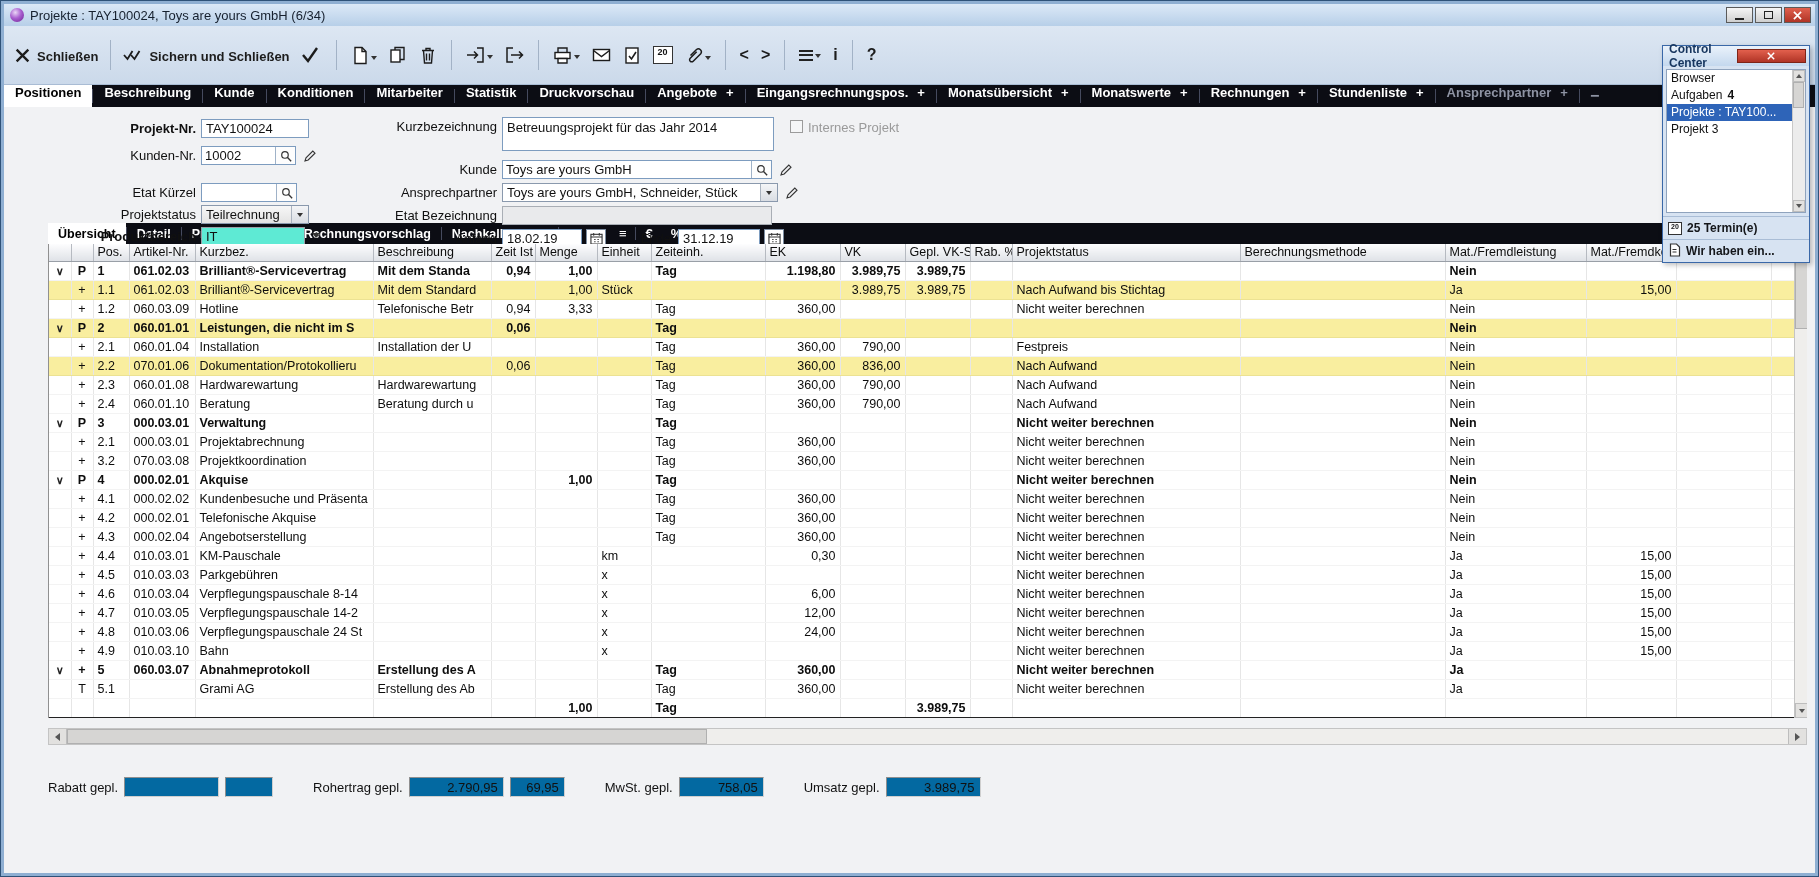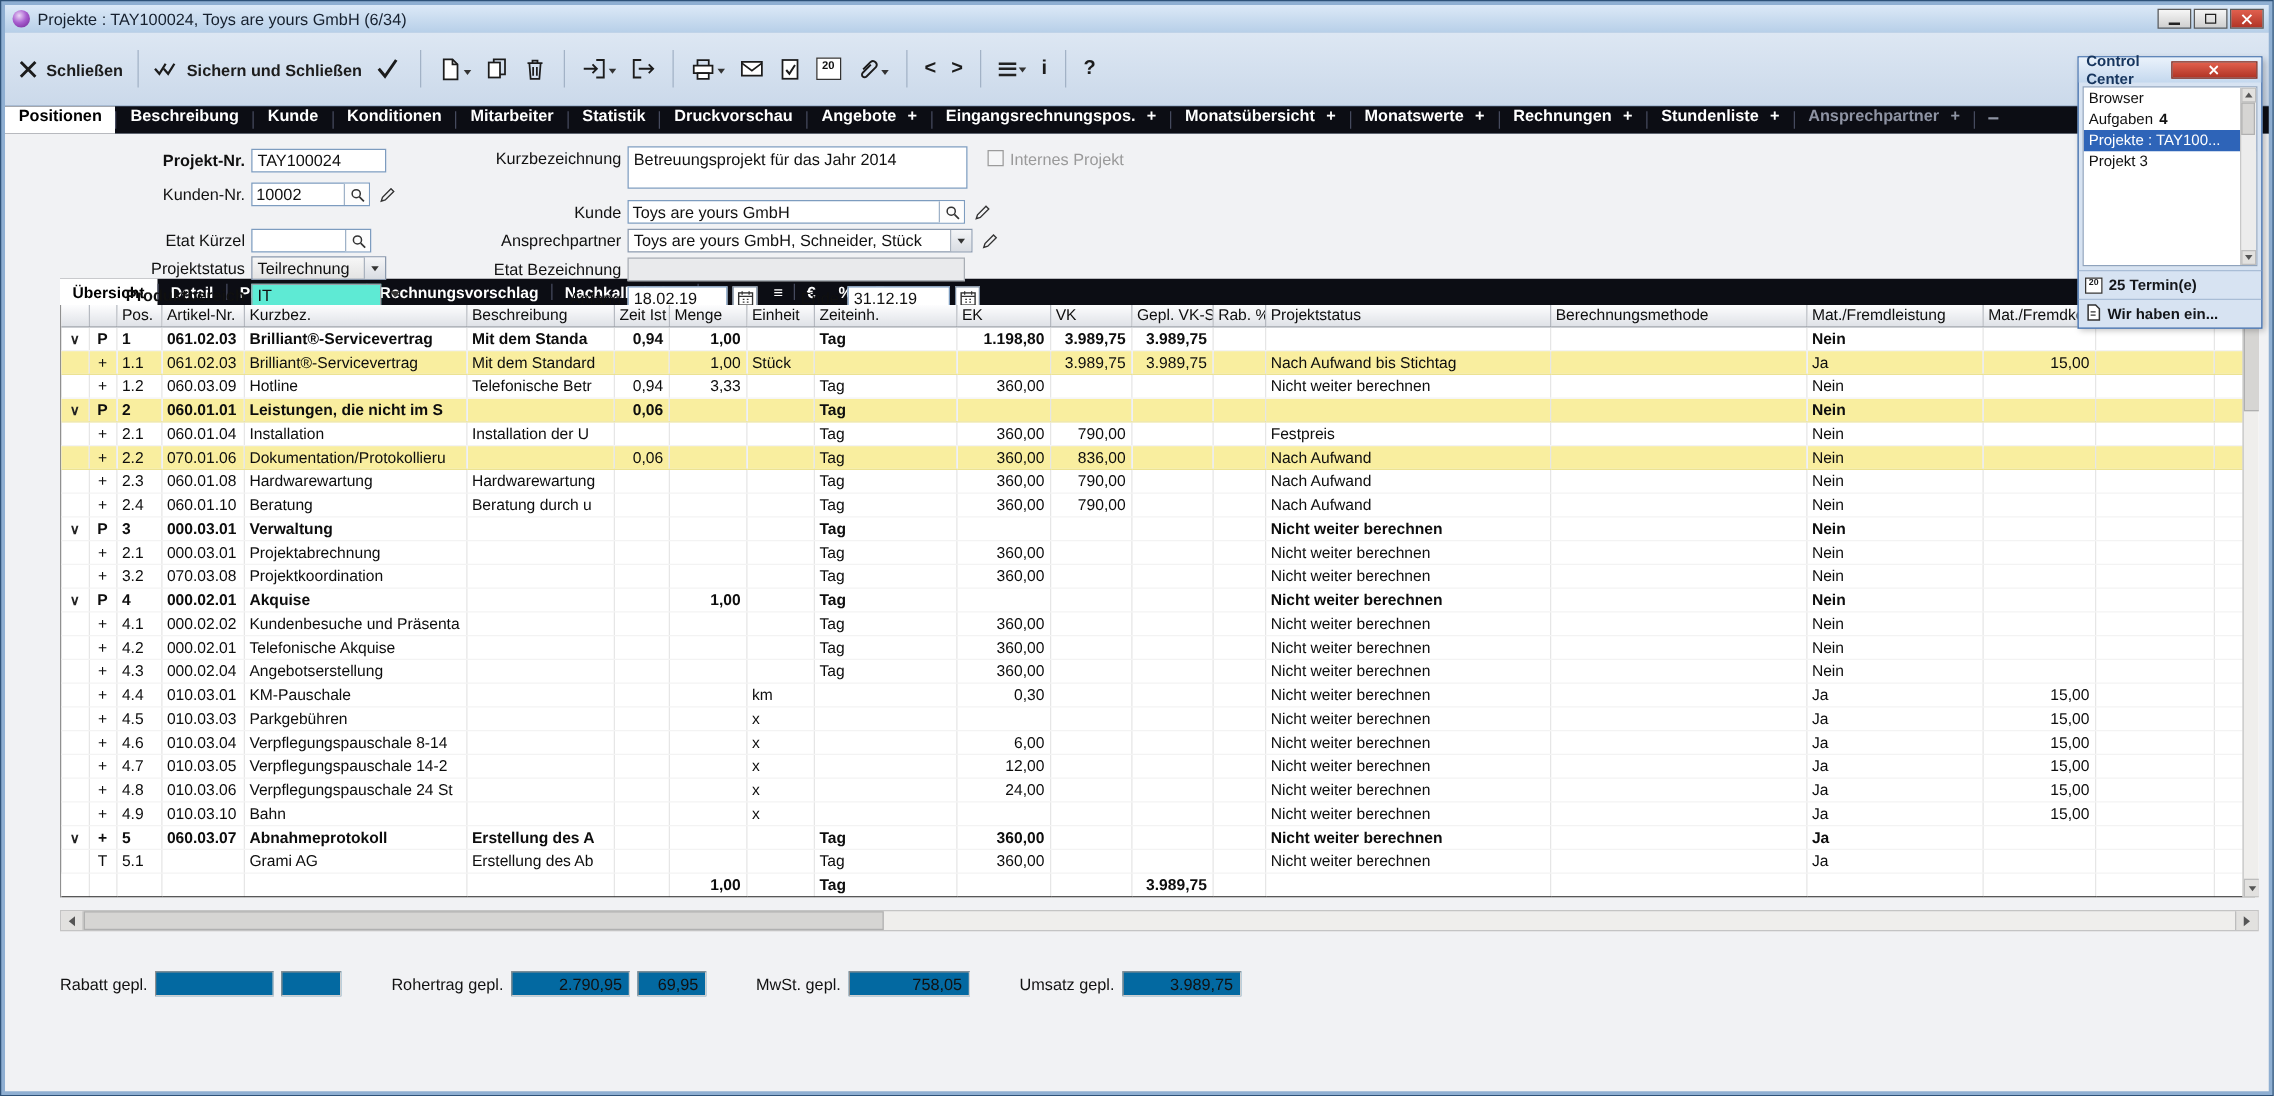--- a/index.html
+++ b/index.html
@@ -1059,21 +1059,21 @@
     <div class="bsummary">
       <span class="slabel">Rabatt gepl.</span>
       <span class="sbox" style="width:95px"></span>
       <span class="sbox" style="width:48px"></span>
       <span class="gap"></span>
       <span class="slabel">Rohertrag gepl.</span>
       <span class="sbox" style="width:95px">2.790,95</span>
       <span class="sbox" style="width:55px">69,95</span>
       <span class="gap"></span>
       <span class="slabel">MwSt. gepl.</span>
-      <span class="sbox" style="width:97px">758,05</span>
+      <span class="sbox" style="width:85px">758,05</span>
       <span class="gap"></span>
       <span class="slabel">Umsatz gepl.</span>
       <span class="sbox" style="width:95px">3.989,75</span>
     </div>
   </div>
 
   <div class="cc">
     <div class="cctitle">
       <span>Control Center</span>
       <span class="ccclose">

